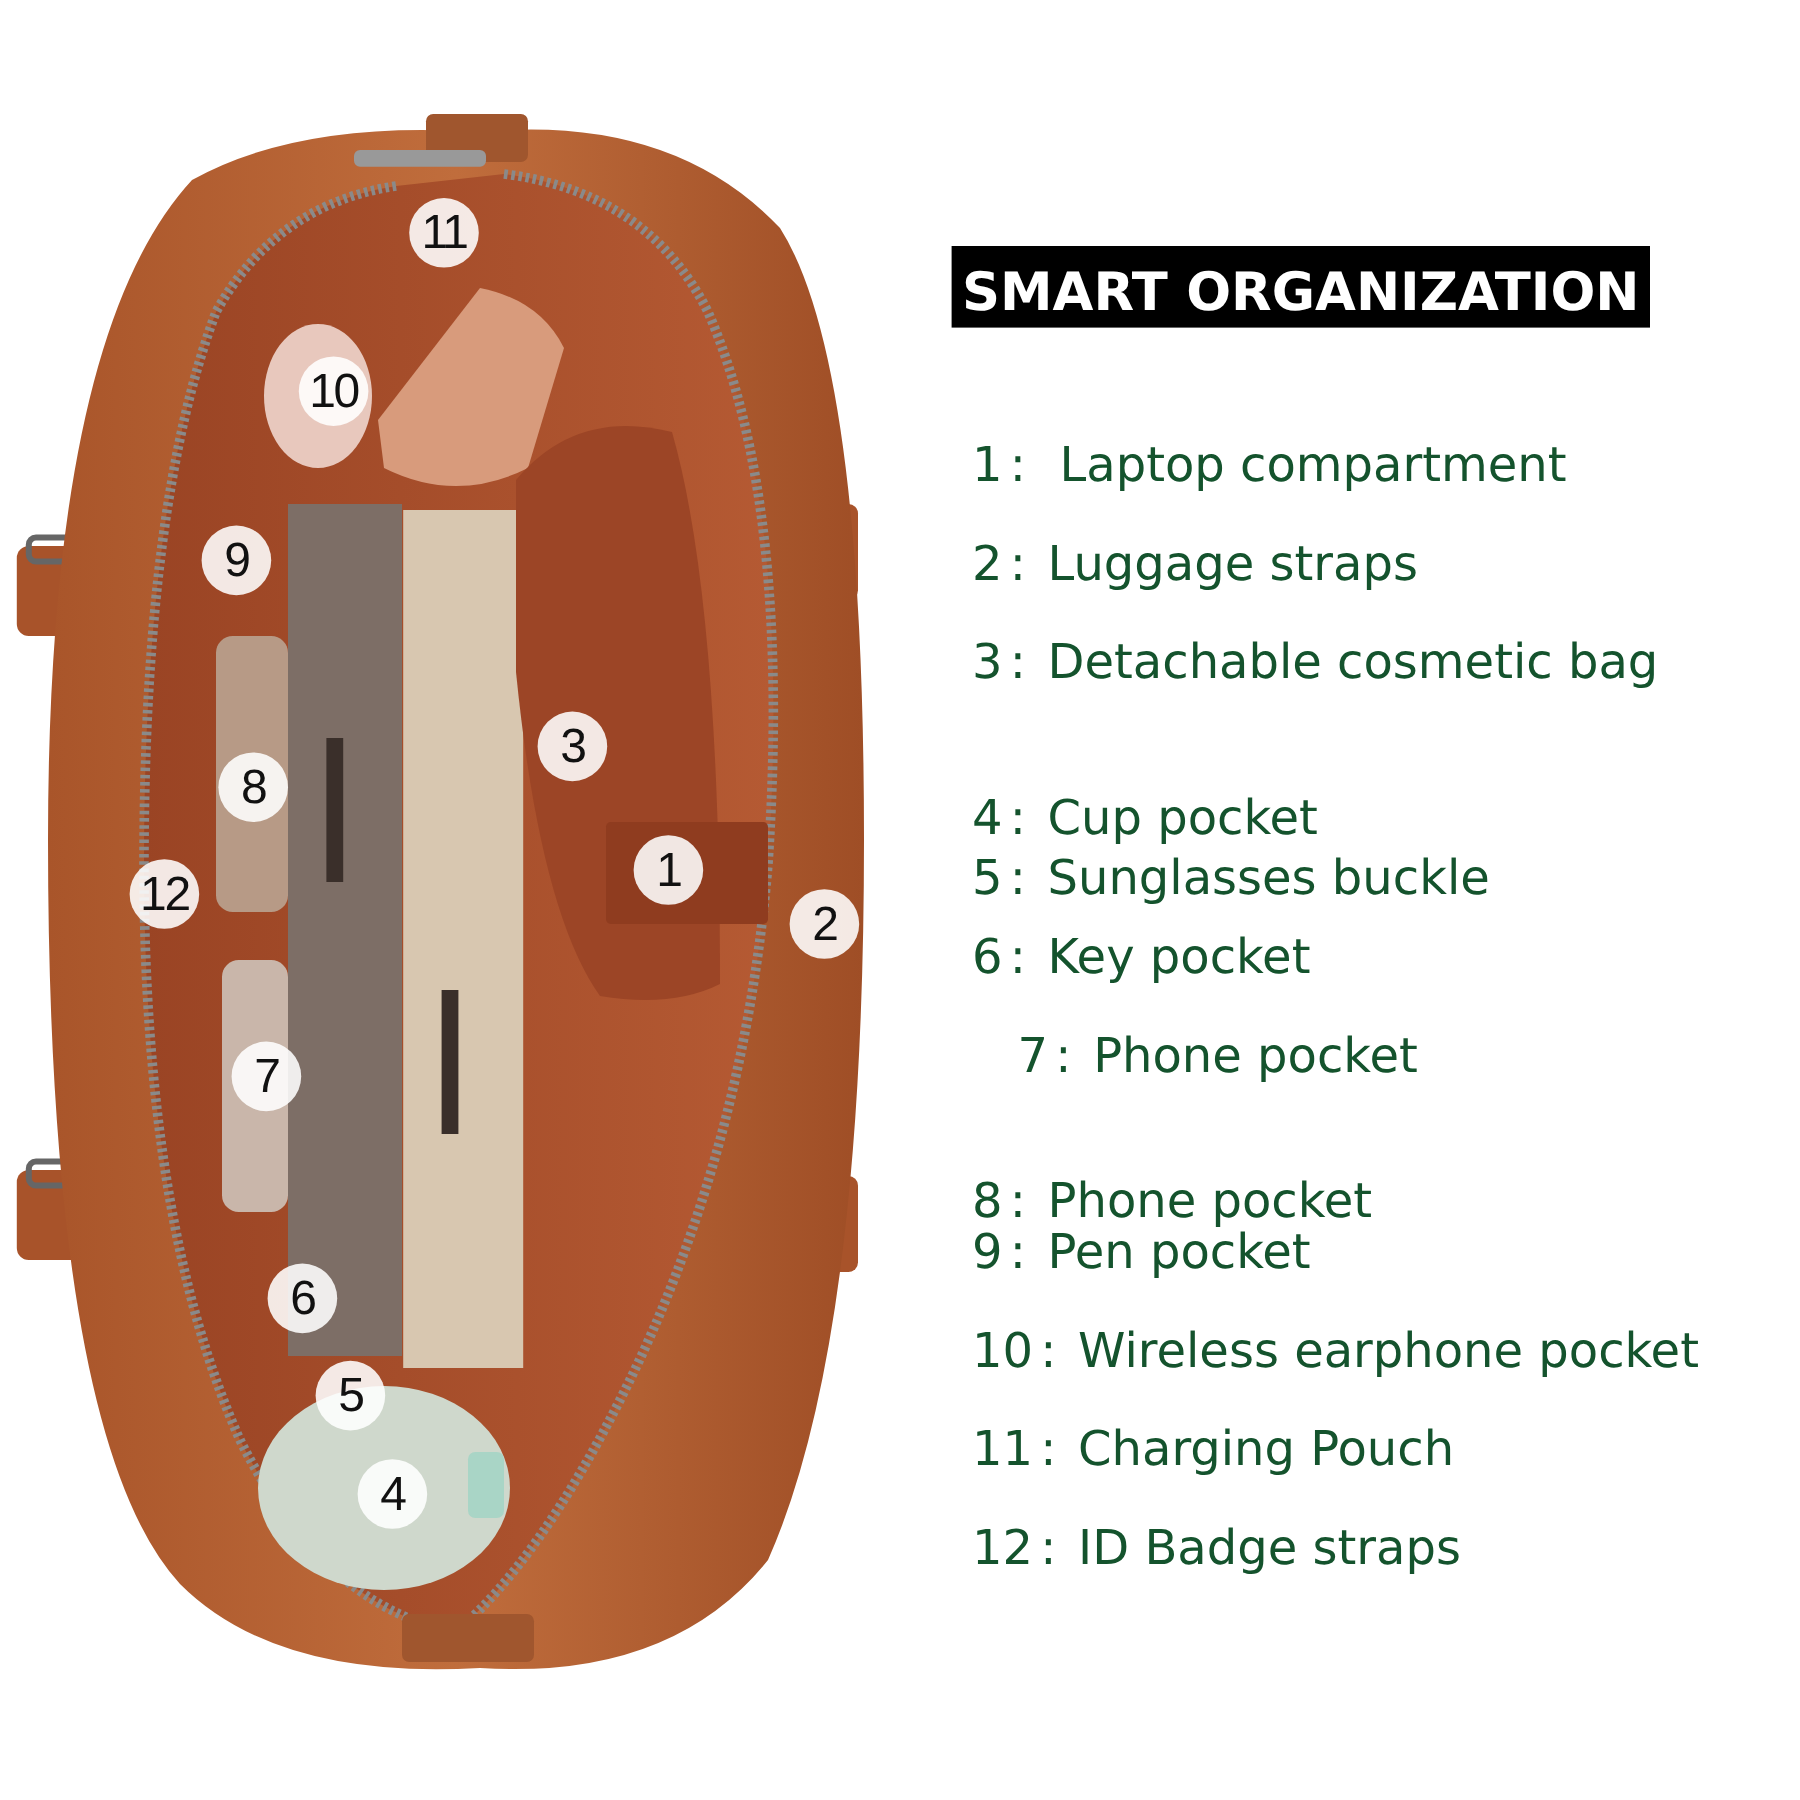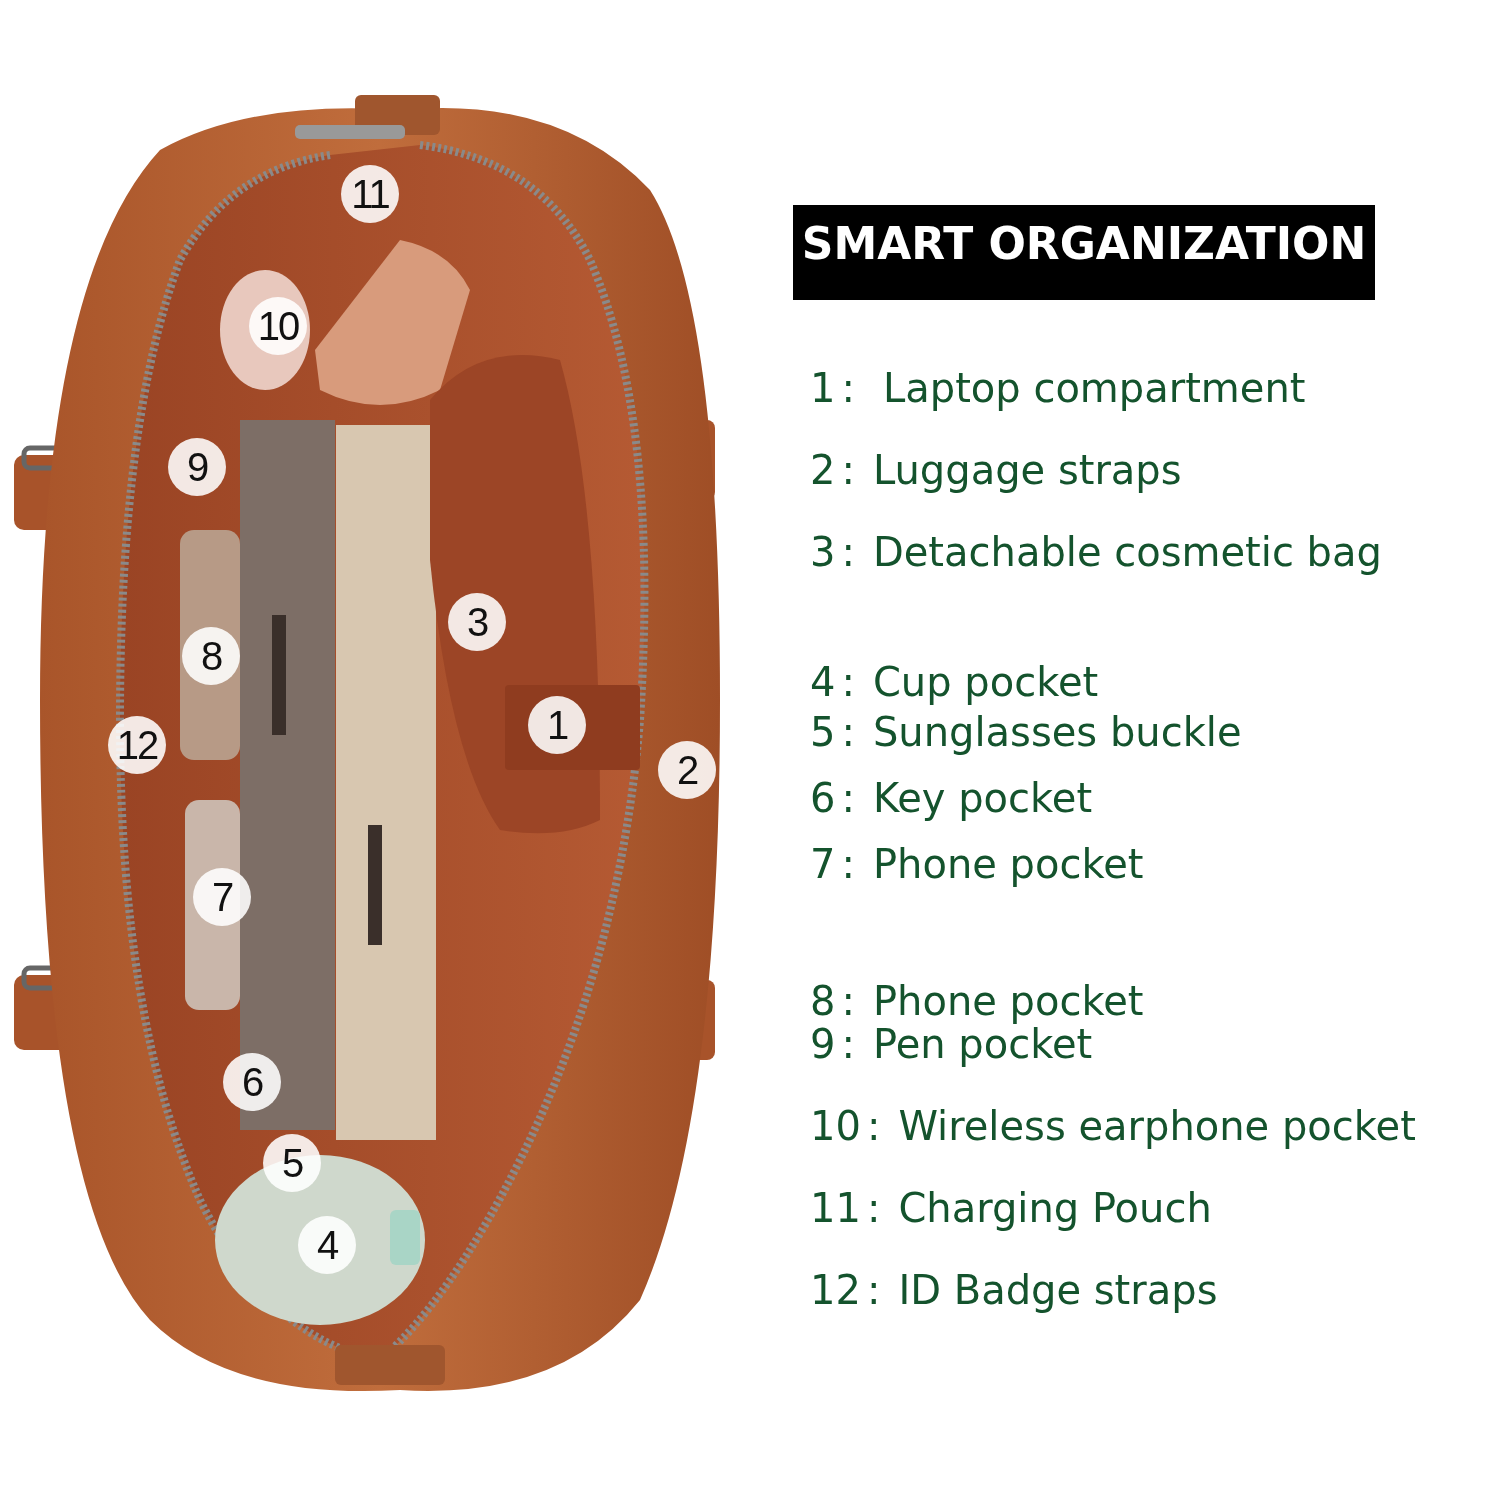--- a/index.html
+++ b/index.html
@@ -1,19 +1,19 @@
 <!DOCTYPE html>
 <html><head>
 <meta charset="utf-8">
 <style>
   html, body { margin:0; padding:0; }
   body { width:1500px; height:1500px; background:#ffffff; position:relative; overflow:hidden; font-family:"DejaVu Sans", sans-serif; }
   .bag { position:absolute; left:0; top:0; width:740px; height:1500px; }
   .marker { position:absolute; width:58px; height:58px; border-radius:50%; background:rgba(255,255,255,0.88); color:#111; font-family:"Liberation Sans", sans-serif; font-size:40px; line-height:58px; text-align:center; transform:translate(-50%,-50%); letter-spacing:-2px; }
-  .title-box { position:absolute; left:793px; top:205px; width:582px; height:95px; background:#000; color:#fff; font-family:"DejaVu Sans", sans-serif; font-weight:bold; font-size:44px; line-height:77px; text-align:center; letter-spacing:0px; }
+  .title-box { position:absolute; left:793px; top:205px; width:582px; height:68px; background:#000; color:#fff; font-family:"DejaVu Sans", sans-serif; font-weight:bold; font-size:44px; line-height:77px; text-align:center; letter-spacing:0px; }
   .legend { position:absolute; left:810px; top:358px; }
   .legend-item { position:absolute; left:0; white-space:nowrap; font-family:"DejaVu Sans", sans-serif; font-size:40px; color:#14532d; height:60px; line-height:60px; }
   .legend-num { display:inline-block; }
   .legend-colon { display:inline-block; margin:0 18px 0 6px; }
 </style>
 </head>
 <body>
 
 <div class="bag">
   <svg width="740" height="1500" viewBox="0 0 740 1500">
@@ -86,19 +86,19 @@
 
 <div class="title-box">SMART ORGANIZATION</div>
 
 <div class="legend">
   <div class="legend-item" style="top:0px;"><span class="legend-num">1</span><span class="legend-colon">:</span><span style="margin-left:10px">Laptop compartment</span></div>
   <div class="legend-item" style="top:82px;"><span class="legend-num">2</span><span class="legend-colon">:</span><span>Luggage straps</span></div>
   <div class="legend-item" style="top:164px;"><span class="legend-num">3</span><span class="legend-colon">:</span><span>Detachable cosmetic bag</span></div>
   <div class="legend-item" style="top:246px;margin-top:48px;"><span class="legend-num">4</span><span class="legend-colon">:</span><span>Cup pocket</span></div>
   <div class="legend-item" style="top:344px;text-align:right;"><span class="legend-num">5</span><span class="legend-colon">:</span><span>Sunglasses buckle</span></div>
   <div class="legend-item" style="top:410px;"><span class="legend-num">6</span><span class="legend-colon">:</span><span>Key pocket</span></div>
-  <div class="legend-item" style="top:476px;"><span class="legend-num">7</span><span class="legend-colon">:</span><span>Phone pocket</span></div>
+  <div class="legend-item" style="top:492px;margin-left:38px;"><span class="legend-num">7</span><span class="legend-colon">:</span><span>Phone pocket</span></div>
   <div class="legend-item" style="top:574px;margin-top:39px;"><span class="legend-num">8</span><span class="legend-colon">:</span><span>Phone pocket</span></div>
   <div class="legend-item" style="top:656px;"><span class="legend-num">9</span><span class="legend-colon">:</span><span>Pen pocket</span></div>
   <div class="legend-item" style="top:738px;"><span class="legend-num">10</span><span class="legend-colon">:</span><span>Wireless earphone pocket</span></div>
   <div class="legend-item" style="top:820px;"><span class="legend-num">11</span><span class="legend-colon">:</span><span>Charging Pouch</span></div>
   <div class="legend-item" style="top:902px;"><span class="legend-num">12</span><span class="legend-colon">:</span><span>ID Badge straps</span></div>
 </div>
 
 </body></html>

